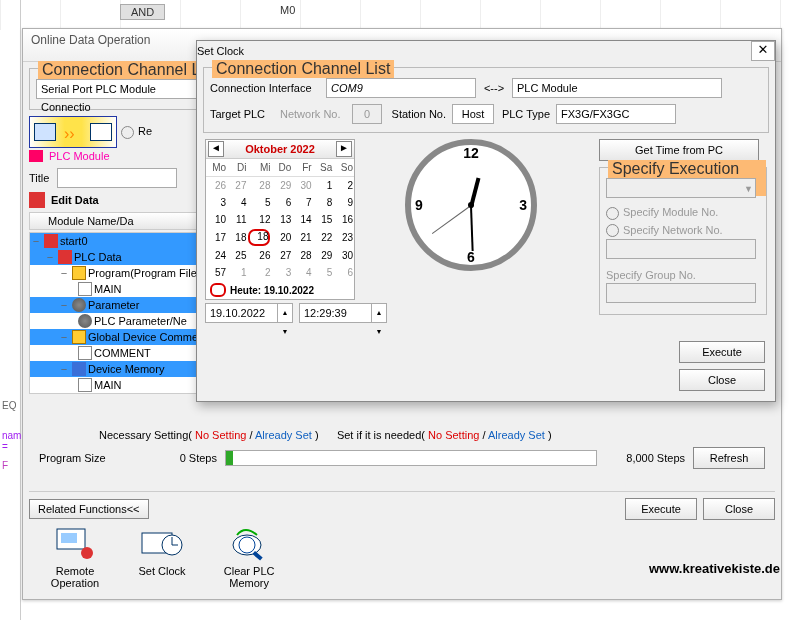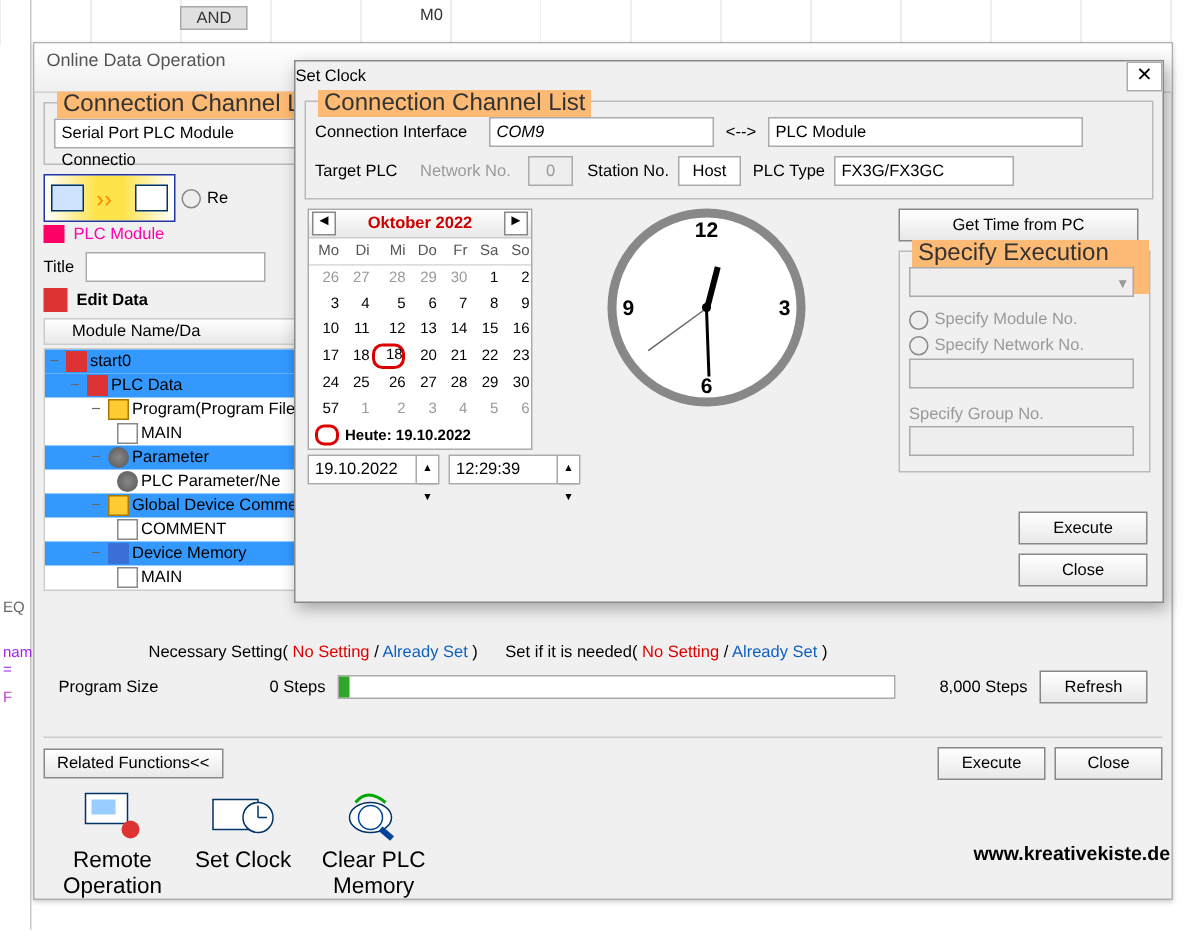--- a/index.html
+++ b/index.html
@@ -48,21 +48,21 @@
 .cal th,.cal td{width:21px;height:15px;text-align:right;font-weight:normal;font-size:10px;}
 .cal th{color:#555;border-bottom:1px solid #ddd;}
 .cal td.othermonth{color:#999;}
 .cal td.today span{display:inline-block;width:18px;height:13px;border:2px solid #d00;border-radius:7px;line-height:12px;}
 .cal .footer{display:flex;align-items:center;gap:4px;padding:2px 4px;font-size:10px;}
 .cal .footer .ring{width:12px;height:10px;border:2px solid #d00;border-radius:6px;}
 
 .disabled{color:#999;}
 .radio{width:11px;height:11px;border:1px solid #888;border-radius:50%;display:inline-block;vertical-align:middle;margin-right:4px;background:#eee;}
 
-.toolicon{display:inline-block;width:84px;text-align:center;vertical-align:top;font-size:15px;}
+.toolicon{display:inline-block;width:84px;text-align:center;vertical-align:top;font-size:11px;}
 .toolicon .pic{width:44px;height:40px;margin:0 auto 2px;position:relative;}
 
 .progbar{position:relative;height:14px;border:1px solid #aaa;background:#fff;}
 .progbar .fill{position:absolute;left:0;top:0;bottom:0;background:#2ea828;}
 
 .watermark{position:absolute;right:20px;bottom:50px;font-weight:bold;font-size:13px;}
 .no-setting{color:#d00;}
 .already{color:#1060c0;}
 label{font-size:11px;}
 </style>

